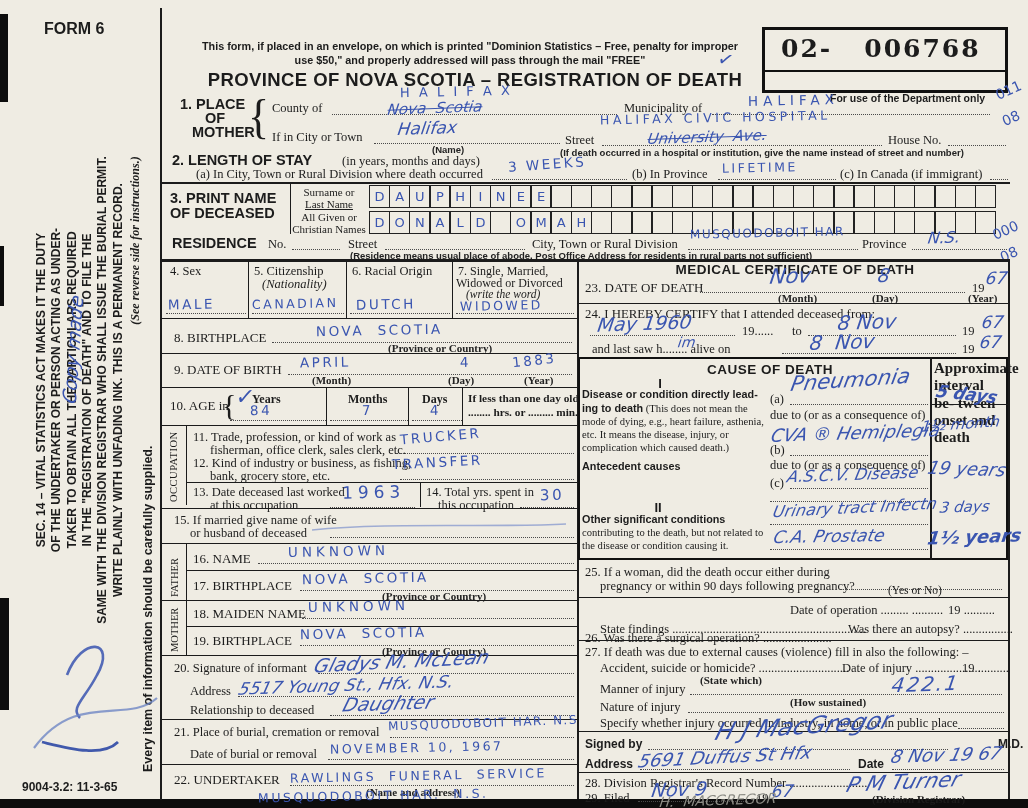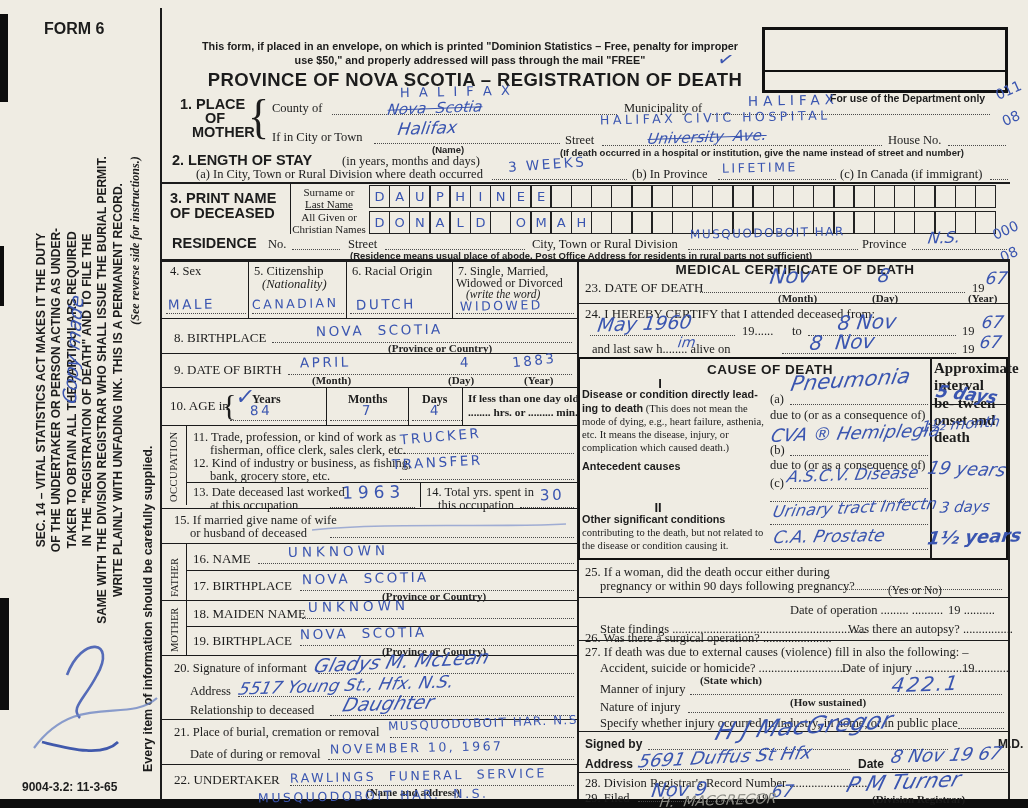--- a/index.html
+++ b/index.html
@@ -53,20 +53,21 @@
 
 <div class="abs" style="left:22px;top:780px;font-size:12px;font-family:'Liberation Sans',sans-serif;font-weight:bold;">9004-3.2: 11-3-65</div>
 
 <div class="vr" style="left:160px;top:8px;height:792px;"></div>
 
 <div class="abs bd ctr" style="left:200px;top:40px;width:540px;font-size:10.8px;">This form, if placed in an envelope, on which is printed "Dominion Statistics – Free, penalty for improper</div>
 <div class="abs bd ctr" style="left:200px;top:54px;width:540px;font-size:10.8px;">use $50," and properly addressed will pass through the mail "FREE"</div>
 <div class="abs bd ctr" style="left:190px;top:69px;width:570px;font-size:18.5px;letter-spacing:.4px;">PROVINCE OF NOVA SCOTIA – REGISTRATION OF DEATH</div>
 
 <div class="abs" style="left:762px;top:27px;width:240px;height:60px;border:3px solid #111;">
+  <div style="position:absolute;left:16px;top:4px;font-family:'DejaVu Serif',serif;font-weight:bold;font-size:25px;letter-spacing:2px;white-space:pre;">02-   006768</div>
   <div style="position:absolute;left:0;top:40px;width:100%;height:2px;background:#111;"></div>
 </div>
 <div class="abs bd" style="left:830px;top:92px;font-size:10.5px;">For use of the Department only</div>
 <div class="hc" style="left:718px;top:48px;font-size:19px;transform:rotate(14deg);">✓</div>
 <div class="hw" style="left:995px;top:82px;font-size:14px;transform:rotate(-24deg);letter-spacing:0;">011</div>
 <div class="hw" style="left:1002px;top:110px;font-size:14px;transform:rotate(-24deg);letter-spacing:0;">08</div>
 
 <div class="abs bd" style="left:180px;top:96px;font-size:14.5px;">1. PLACE</div>
 <div class="abs bd" style="left:205px;top:110px;font-size:14.5px;">OF</div>
 <div class="abs bd" style="left:192px;top:124px;font-size:14.5px;">MOTHER</div>
@@ -314,21 +315,21 @@
 <div class="dotl" style="left:238px;top:695px;width:336px;"></div>
 <div class="hc" style="left:240px;top:675px;font-size:17px;transform:skewX(-16deg) rotate(-2deg);">5517 Young St., Hfx. N.S.</div>
 <div class="abs lb" style="left:190px;top:703px;">Relationship to deceased</div>
 <div class="dotl" style="left:330px;top:714px;width:244px;"></div>
 <div class="hc" style="left:344px;top:692px;font-size:19px;transform:skewX(-18deg) rotate(-2deg);">Daughter</div>
 <div class="hr thin" style="left:162px;top:719px;width:415px;"></div>
 
 <div class="abs lb" style="left:174px;top:725px;">21. Place of burial, cremation or removal</div>
 <div class="dotl" style="left:390px;top:736px;width:184px;"></div>
 <div class="hw" style="left:388px;top:716px;font-size:12px;letter-spacing:1.5px;transform:rotate(-2deg);">MUSQUODOBOIT HAR. N.S</div>
-<div class="abs lb" style="left:190px;top:747px;">Date of during or removal</div>
+<div class="abs lb" style="left:190px;top:747px;">Date of burial or removal</div>
 <div class="dotl" style="left:328px;top:758px;width:246px;"></div>
 <div class="hw" style="left:330px;top:740px;font-size:12.5px;">NOVEMBER 10, 1967</div>
 <div class="hr thin" style="left:162px;top:764px;width:415px;"></div>
 
 <div class="abs lb" style="left:174px;top:772px;font-size:13px;">22. UNDERTAKER</div>
 <div class="dotl" style="left:290px;top:784px;width:284px;"></div>
 <div class="hw" style="left:290px;top:768px;font-size:12.5px;">RAWLINGS  FUNERAL  SERVICE</div>
 <div class="cap" style="position:absolute;left:366px;top:786px;font-family:'Liberation Serif',serif;font-size:11px;">(Name and address)</div>
 <div class="hw" style="left:258px;top:788px;font-size:12.5px;">MUSQUODOBOIT HAR.  N.S.</div>
 

